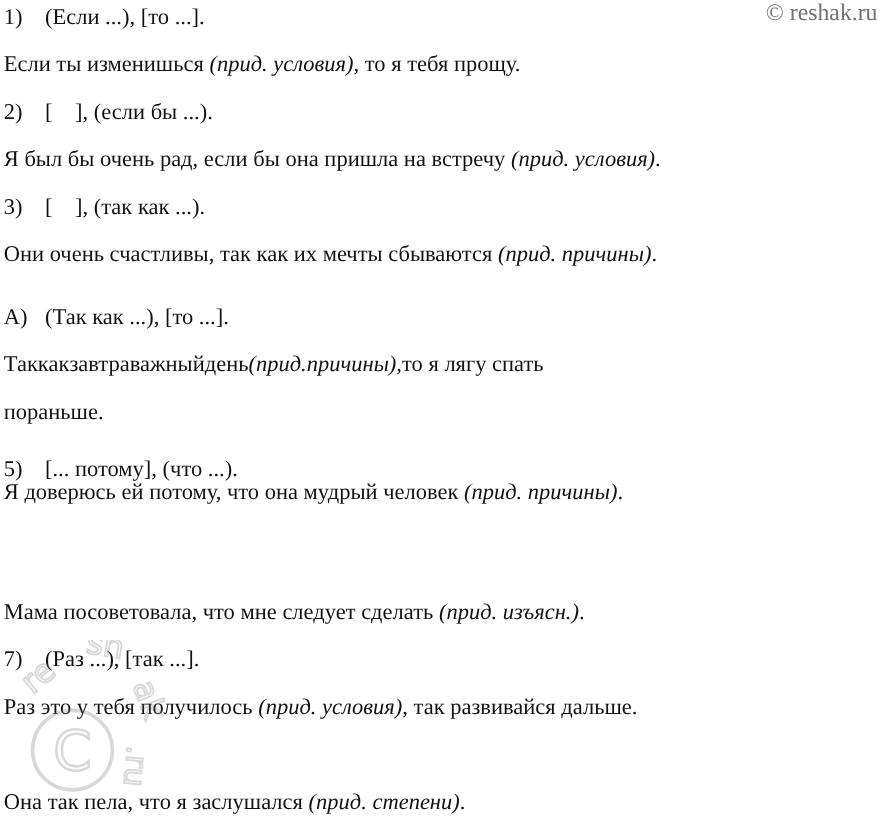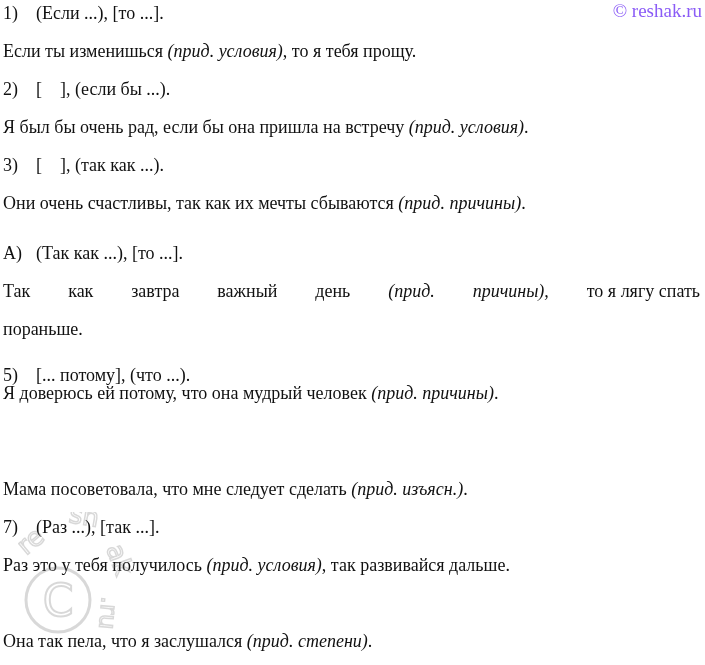--- a/index.html
+++ b/index.html
@@ -8,25 +8,25 @@
     font-family: "Liberation Serif", serif; color: #111111;
   }
   .page { position: absolute; left: 0; top: 0; width: 705px; height: 665px; }
   .line {
     position: absolute; left: 3px; font-size: 18px; line-height: 22px;
     white-space: nowrap;
   }
   .num { display: inline-block; width: 33px; }
   .scheme { }
   em { }
-  .justify { width: 697px; display: flex; justify-content: space-between; }
+  .justify { width: 697px; display: flex; }
   .justify span { white-space: pre; }
   .copyright {
     position: absolute; right: 3px; top: 0; font-size: 19px; line-height: 22px;
-    color: #8b5cf6;
+    color: #737373;
   }
   .watermark {
     position: absolute; left: 18px; top: 512px; width: 120px; height: 150px;
     pointer-events: none; opacity: 0.28;
   }
 </style>
 </head>
 <body>
 
 <div class="page">

